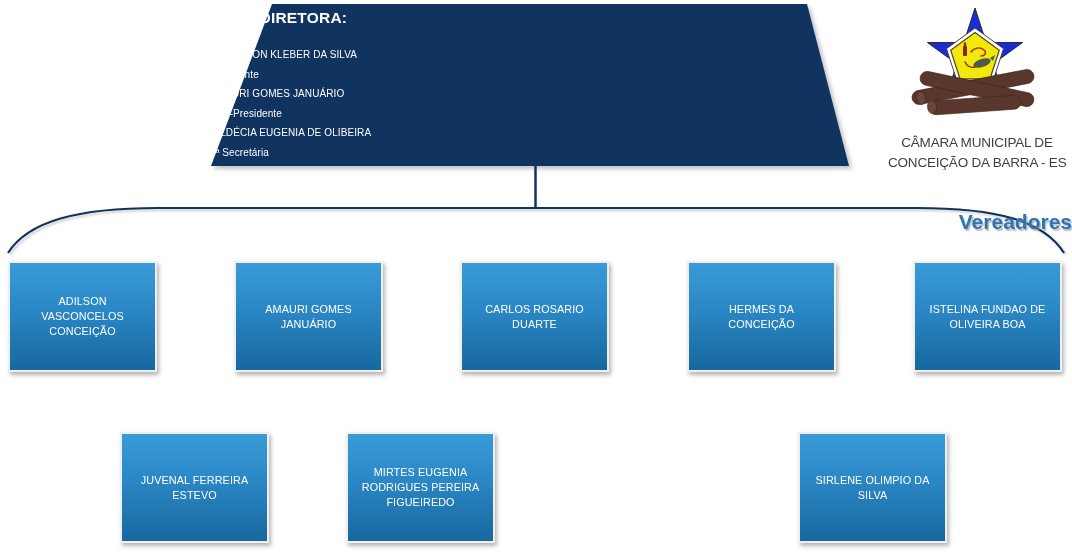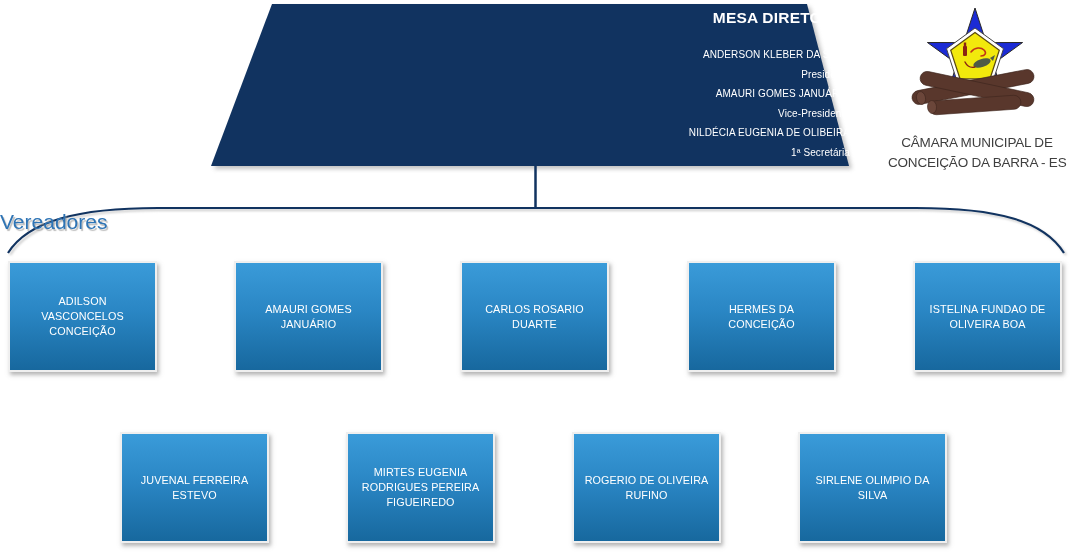--- a/index.html
+++ b/index.html
@@ -8,36 +8,36 @@
     width:1072px;height:555px;
     background:#ffffff;
     font-family:"Liberation Sans", sans-serif;
     overflow:hidden;
   }
   svg{position:absolute;left:0;top:0;overflow:visible;}
 
   
   .mesa-text{
     position:absolute;left:210px;top:0;width:640px;height:167px;
-    color:#ffffff;text-align:right;
+    color:#ffffff;text-align:left;
   }
   .mesa-title{
     position:absolute;left:0;top:9px;width:100%;
     font-size:15.5px;font-weight:bold;letter-spacing:0.2px;
   }
   .mesa-lines{
     position:absolute;left:0;top:45px;width:100%;
     font-size:10px;line-height:19.6px;letter-spacing:0.1px;
   }
 
   
   .vereadores-label{
     position:absolute;left:0;top:210px;width:1072px;
-    text-align:left;
-    font-size:21px;font-weight:normal;color:#2E74B5;
+    text-align:right;
+    font-size:21px;font-weight:bold;color:#2E74B5;
     text-shadow:1.5px 1.5px 1px rgba(150,150,150,0.65);
   }
 
   
   .vbox{
     position:absolute;
     width:149px;height:111px;
     background:linear-gradient(180deg,#3A9BD9 0%,#2A86C4 45%,#17689E 100%);
     border:2px solid #efefef;
     box-shadow:2px 3px 4px rgba(110,110,110,0.5);
@@ -104,23 +104,20 @@
   <div class="vbox row1" style="left:913px">
       <span>ISTELINA FUNDAO DE OLIVEIRA BOA</span>
     </div>
 
   <div class="vbox row2" style="left:346px">
       <span>MIRTES EUGENIA RODRIGUES PEREIRA FIGUEIREDO</span>
     </div>
   <div class="vbox row2" style="left:120px">
       <span>JUVENAL FERREIRA ESTEVO</span>
     </div>
-  <div class="vbox row2" style="left:572px">
-      <span>ROGERIO DE OLIVEIRA RUFINO</span>
-    </div>
   <div class="vbox row2" style="left:798px">
       <span>SIRLENE OLIMPIO DA SILVA</span>
     </div>
 
   <div class="logo">
     <svg width="140" height="120" viewBox="0 0 140 120" style="position:absolute;left:19px;top:2px;" aria-hidden="true">
 
       <polygon points="68,2 79.2,36.6 115.6,36.5 86.1,57.9 97.4,92.5 68,71 38.6,92.5 49.9,57.9 20.4,36.5 56.8,36.6" fill="#1B2BD5" stroke="#2a2a2a" stroke-width="1"></polygon>
 
       <polygon points="68,22 96.5,42.7 85.6,76.3 50.4,76.3 39.5,42.7" fill="#ffffff" stroke="#444444" stroke-width="1"></polygon>

